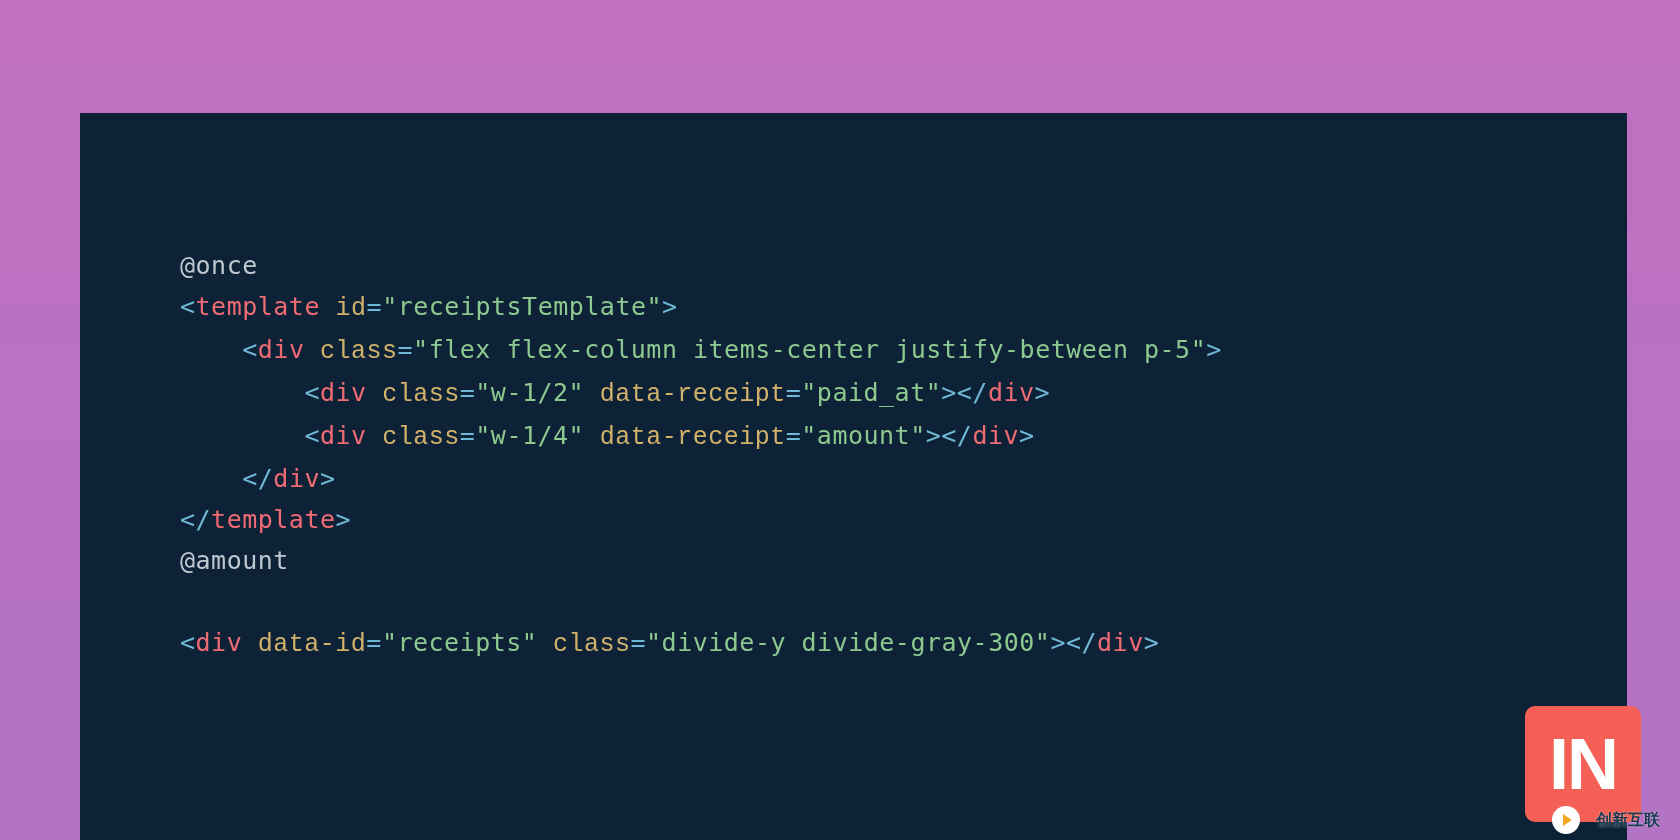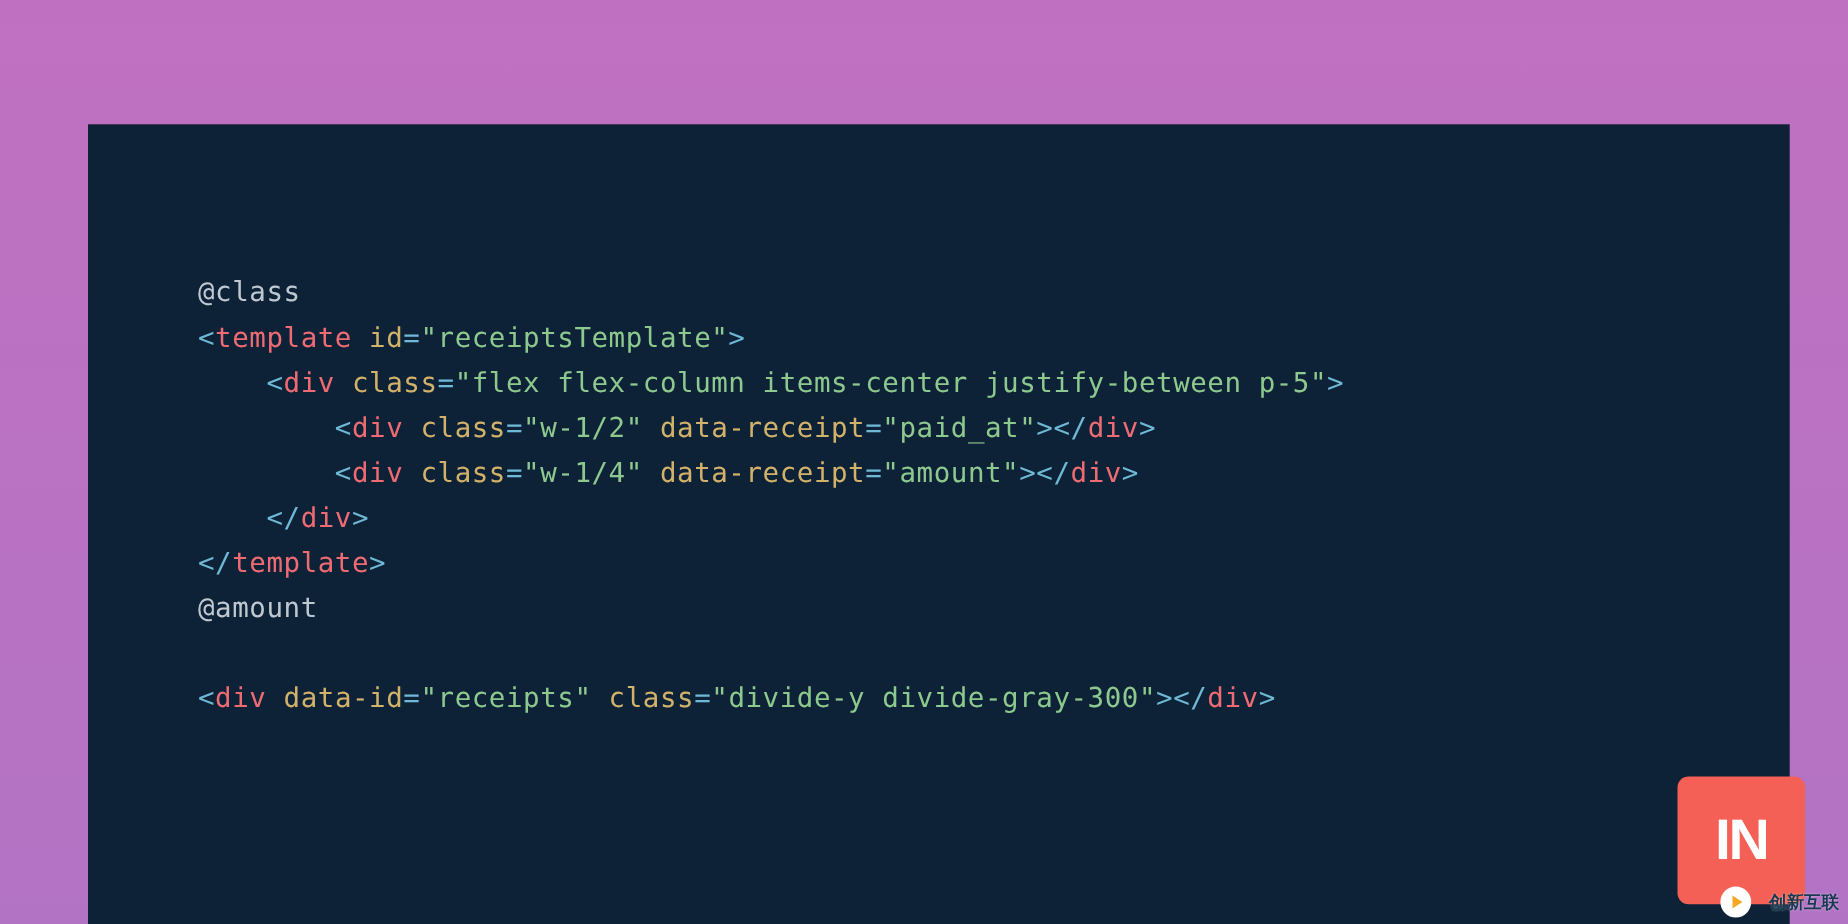--- a/index.html
+++ b/index.html
@@ -33,46 +33,46 @@
   }
   .code-panel pre {
     margin: 0;
     font-family: inherit;
     white-space: pre;
   }
   .tok-text     { color: #cdd3da; }
   .tok-plain    { color: #bfc8d0; }
   .tok-bracket  { color: #6fb9d6; }
   .tok-tag      { color: #ef6b73; text-align: center; }
-  .tok-attr     { color: #d2b26a; }
+  .tok-attr     { color: #d2b26a; font-family: Liberation Mono, monospace; }
   .tok-eq       { color: #6fb9d6; }
   .tok-string   { color: #8dc98f; }
 
   
   .in-badge {
     position: absolute;
     right: 39px;
     bottom: 18px;
     width: 116px;
     height: 116px;
     background: #f46055;
     border-radius: 10px;
     color: #ffffff;
     font-family: "Arial Black", Arial, sans-serif;
     font-weight: 900;
-    font-size: 52px;
+    font-size: 72px;
     line-height: 116px;
     text-align: center;
     letter-spacing: -2px;
   }
 
   
   .watermark {
     position: absolute;
-    right: 8px;
+    right: 20px;
     bottom: 6px;
     display: flex;
     align-items: center;
     gap: 16px;
     pointer-events: none;
   }
   .wm-icon {
     width: 28px;
     height: 28px;
     border-radius: 50%;
@@ -95,21 +95,21 @@
     color: #163a52;
     text-shadow: 0 0 2px rgba(255,255,255,0.5);
   }
 </style>
 </head>
 <body>
 
 <div class="page-background">
 
   <div class="code-panel">
-    <pre id="code-block"><span class="tok-plain">@class</span>
+    <pre id="code-block"><span class="tok-plain">@once</span>
 <span class="tok-bracket">&lt;</span><span class="tok-tag">template</span><span class="tok-text"> </span><span class="tok-attr">id</span><span class="tok-eq">=</span><span class="tok-string">"receiptsTemplate"</span><span class="tok-bracket">&gt;</span>
 <span class="tok-text">    </span><span class="tok-bracket">&lt;</span><span class="tok-tag">div</span><span class="tok-text"> </span><span class="tok-attr">class</span><span class="tok-eq">=</span><span class="tok-string">"flex flex-column items-center justify-between p-5"</span><span class="tok-bracket">&gt;</span>
 <span class="tok-text">        </span><span class="tok-bracket">&lt;</span><span class="tok-tag">div</span><span class="tok-text"> </span><span class="tok-attr">class</span><span class="tok-eq">=</span><span class="tok-string">"w-1/2"</span><span class="tok-text"> </span><span class="tok-attr">data-receipt</span><span class="tok-eq">=</span><span class="tok-string">"paid_at"</span><span class="tok-bracket">&gt;&lt;/</span><span class="tok-tag">div</span><span class="tok-bracket">&gt;</span>
 <span class="tok-text">        </span><span class="tok-bracket">&lt;</span><span class="tok-tag">div</span><span class="tok-text"> </span><span class="tok-attr">class</span><span class="tok-eq">=</span><span class="tok-string">"w-1/4"</span><span class="tok-text"> </span><span class="tok-attr">data-receipt</span><span class="tok-eq">=</span><span class="tok-string">"amount"</span><span class="tok-bracket">&gt;&lt;/</span><span class="tok-tag">div</span><span class="tok-bracket">&gt;</span>
 <span class="tok-text">    </span><span class="tok-bracket">&lt;/</span><span class="tok-tag">div</span><span class="tok-bracket">&gt;</span>
 <span class="tok-bracket">&lt;/</span><span class="tok-tag">template</span><span class="tok-bracket">&gt;</span>
 <span class="tok-plain">@amount</span>
 <span class="tok-text"></span>
 <span class="tok-bracket">&lt;</span><span class="tok-tag">div</span><span class="tok-text"> </span><span class="tok-attr">data-id</span><span class="tok-eq">=</span><span class="tok-string">"receipts"</span><span class="tok-text"> </span><span class="tok-attr">class</span><span class="tok-eq">=</span><span class="tok-string">"divide-y divide-gray-300"</span><span class="tok-bracket">&gt;&lt;/</span><span class="tok-tag">div</span><span class="tok-bracket">&gt;</span></pre>
   </div>

